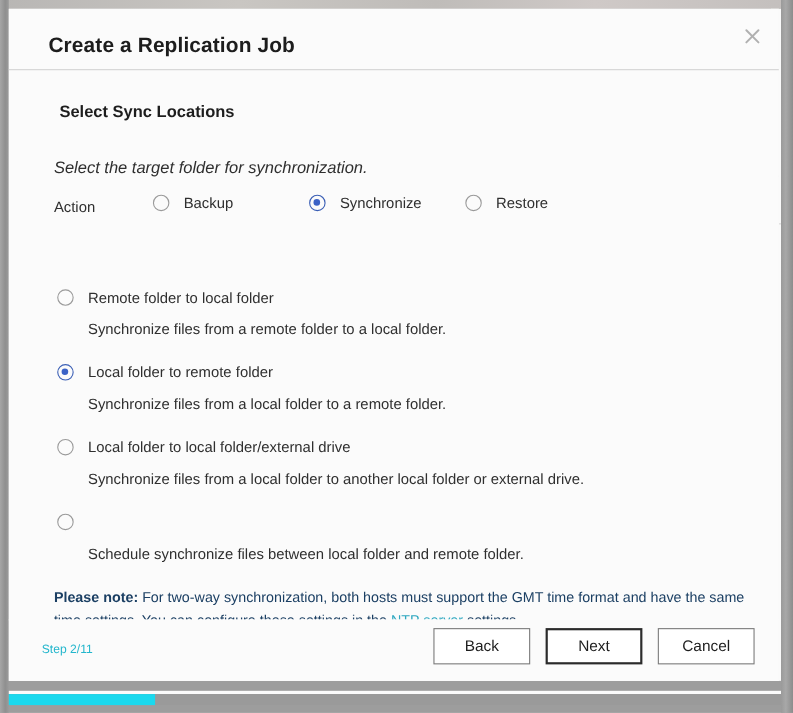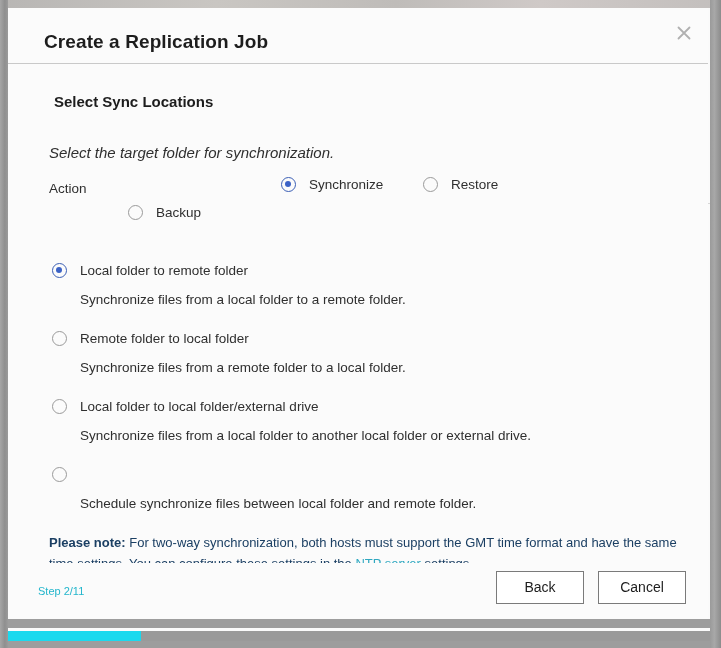--- a/index.html
+++ b/index.html
@@ -156,21 +156,21 @@
     display: flex;
     align-items: center;
     cursor: pointer;
   }
   .action-opt .opt-text {
     margin-left: 13px;
     font-size: 13.5px;
     color: #2f2f2f;
     white-space: nowrap;
   }
-  #action-opt-0 { left: 79px; margin-top: 28px; }
+  #action-opt-0 { left: 90px; }
   #action-opt-1 { left: 232px; }
   #action-opt-2 { left: 374px; }
 
   
   .radio {
     width: 15px;
     height: 15px;
     border-radius: 50%;
     box-sizing: border-box;
     border: 1.6px solid #9a9a9a;
@@ -345,32 +345,32 @@
       <div class="action-opt" id="action-opt-2">
         <span class="radio"></span>
         <span class="opt-text">Restore</span>
       </div>
     </div>
 
     <div id="sync-options">
 
       <div class="sync-option">
         <div class="sync-head">
+          <span class="radio"></span>
+          <span class="sync-label">Remote folder to local folder</span>
+        </div>
+        <div class="sync-desc">Synchronize files from a remote folder to a local folder.</div>
+      </div>
+
+      <div class="sync-option">
+        <div class="sync-head">
           <span class="radio checked"></span>
           <span class="sync-label">Local folder to remote folder</span>
         </div>
         <div class="sync-desc">Synchronize files from a local folder to a remote folder.</div>
-      </div>
-
-      <div class="sync-option">
-        <div class="sync-head">
-          <span class="radio"></span>
-          <span class="sync-label">Remote folder to local folder</span>
-        </div>
-        <div class="sync-desc">Synchronize files from a remote folder to a local folder.</div>
       </div>
 
       <div class="sync-option">
         <div class="sync-head">
           <span class="radio"></span>
           <span class="sync-label">Local folder to local folder/external drive</span>
         </div>
         <div class="sync-desc">Synchronize files from a local folder to another local folder or external drive.</div>
       </div>
 
@@ -384,20 +384,21 @@
     </div>
 
     <div id="note-block"><span class="note-strong">Please note:</span><span> For two-way synchronization, both hosts must support the GMT time format and have the same time settings. You can configure these settings in the </span><span id="note-link">NTP server</span><span> settings.</span></div>
 
   </div>
 
   <div id="dialog-footer">
     <div id="step-text">Step 2/11</div>
     <div id="footer-buttons">
       <button class="dlg-button">Back</button>
+      <button class="dlg-button primary">Next</button>
       <button class="dlg-button">Cancel</button>
     </div>
   </div>
 
 </div>
 
 <div id="progress-gap"></div>
 <div id="progress-track">
   <div id="progress-fill" style="width: 19%;"></div>
 </div>

